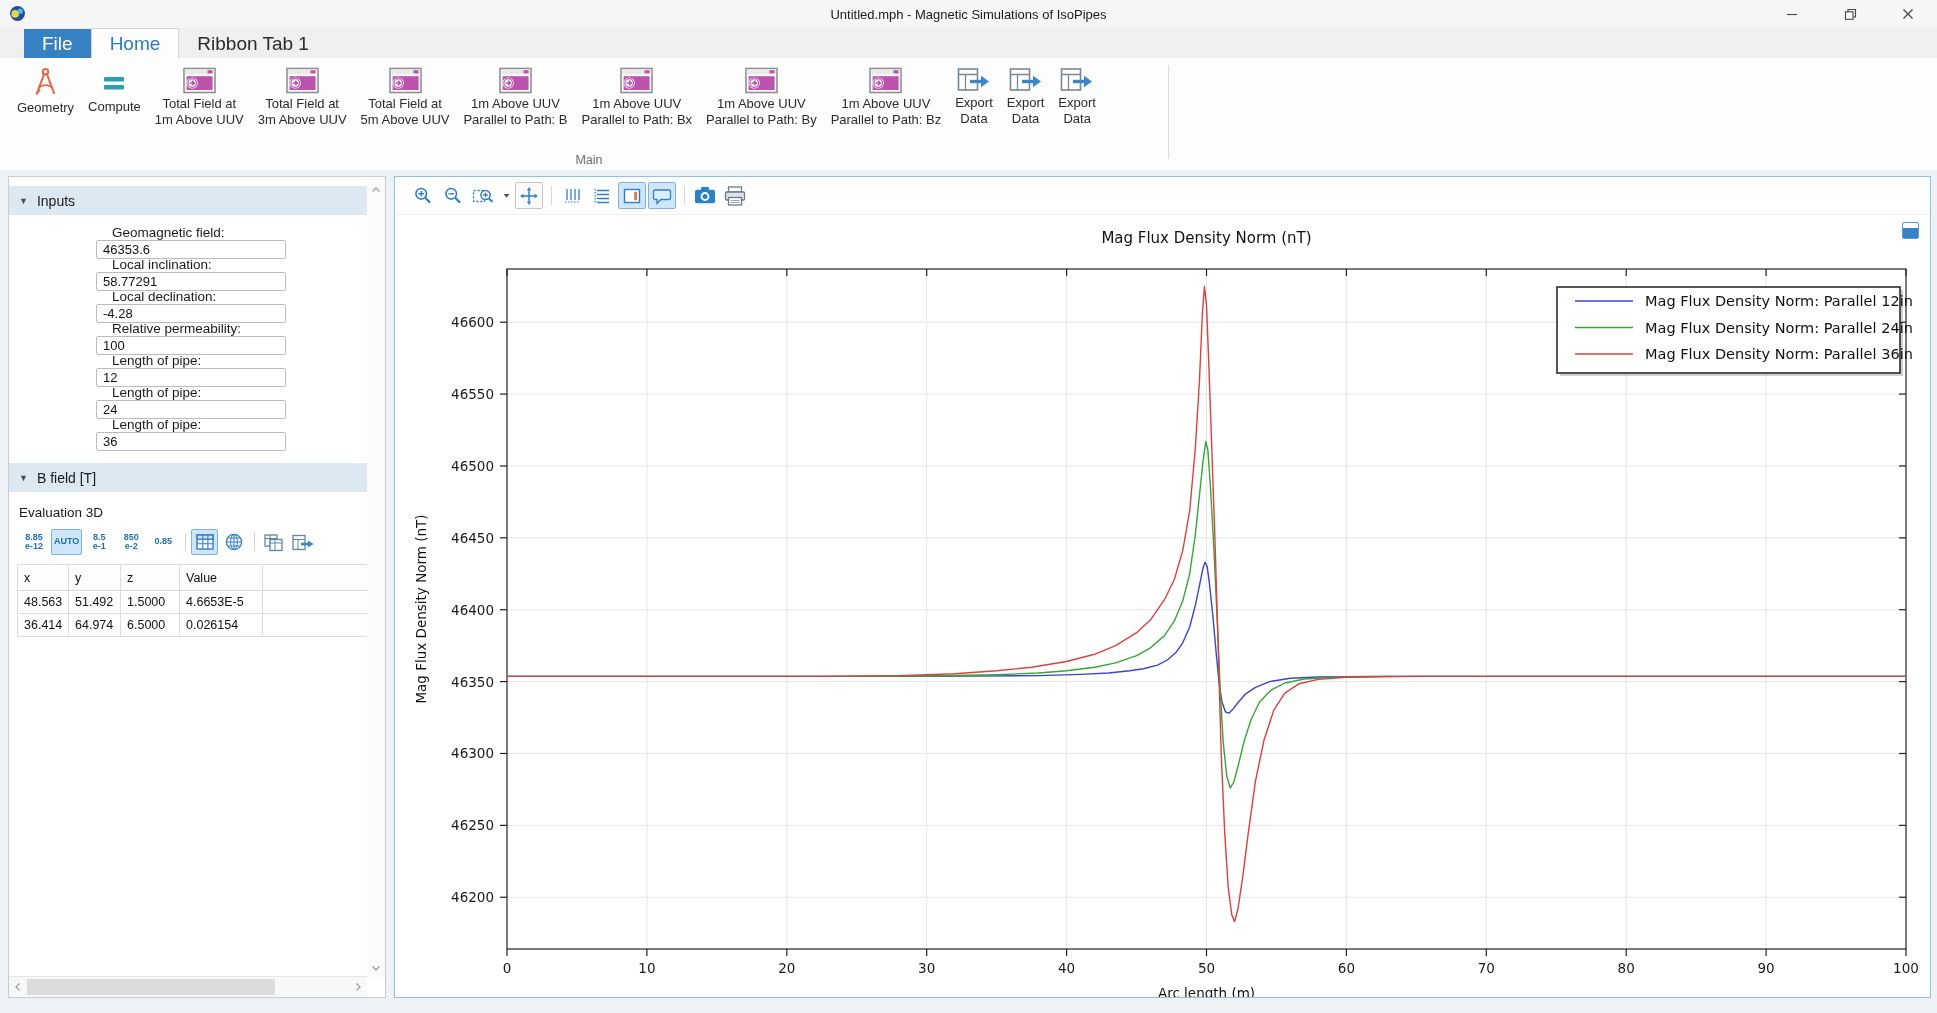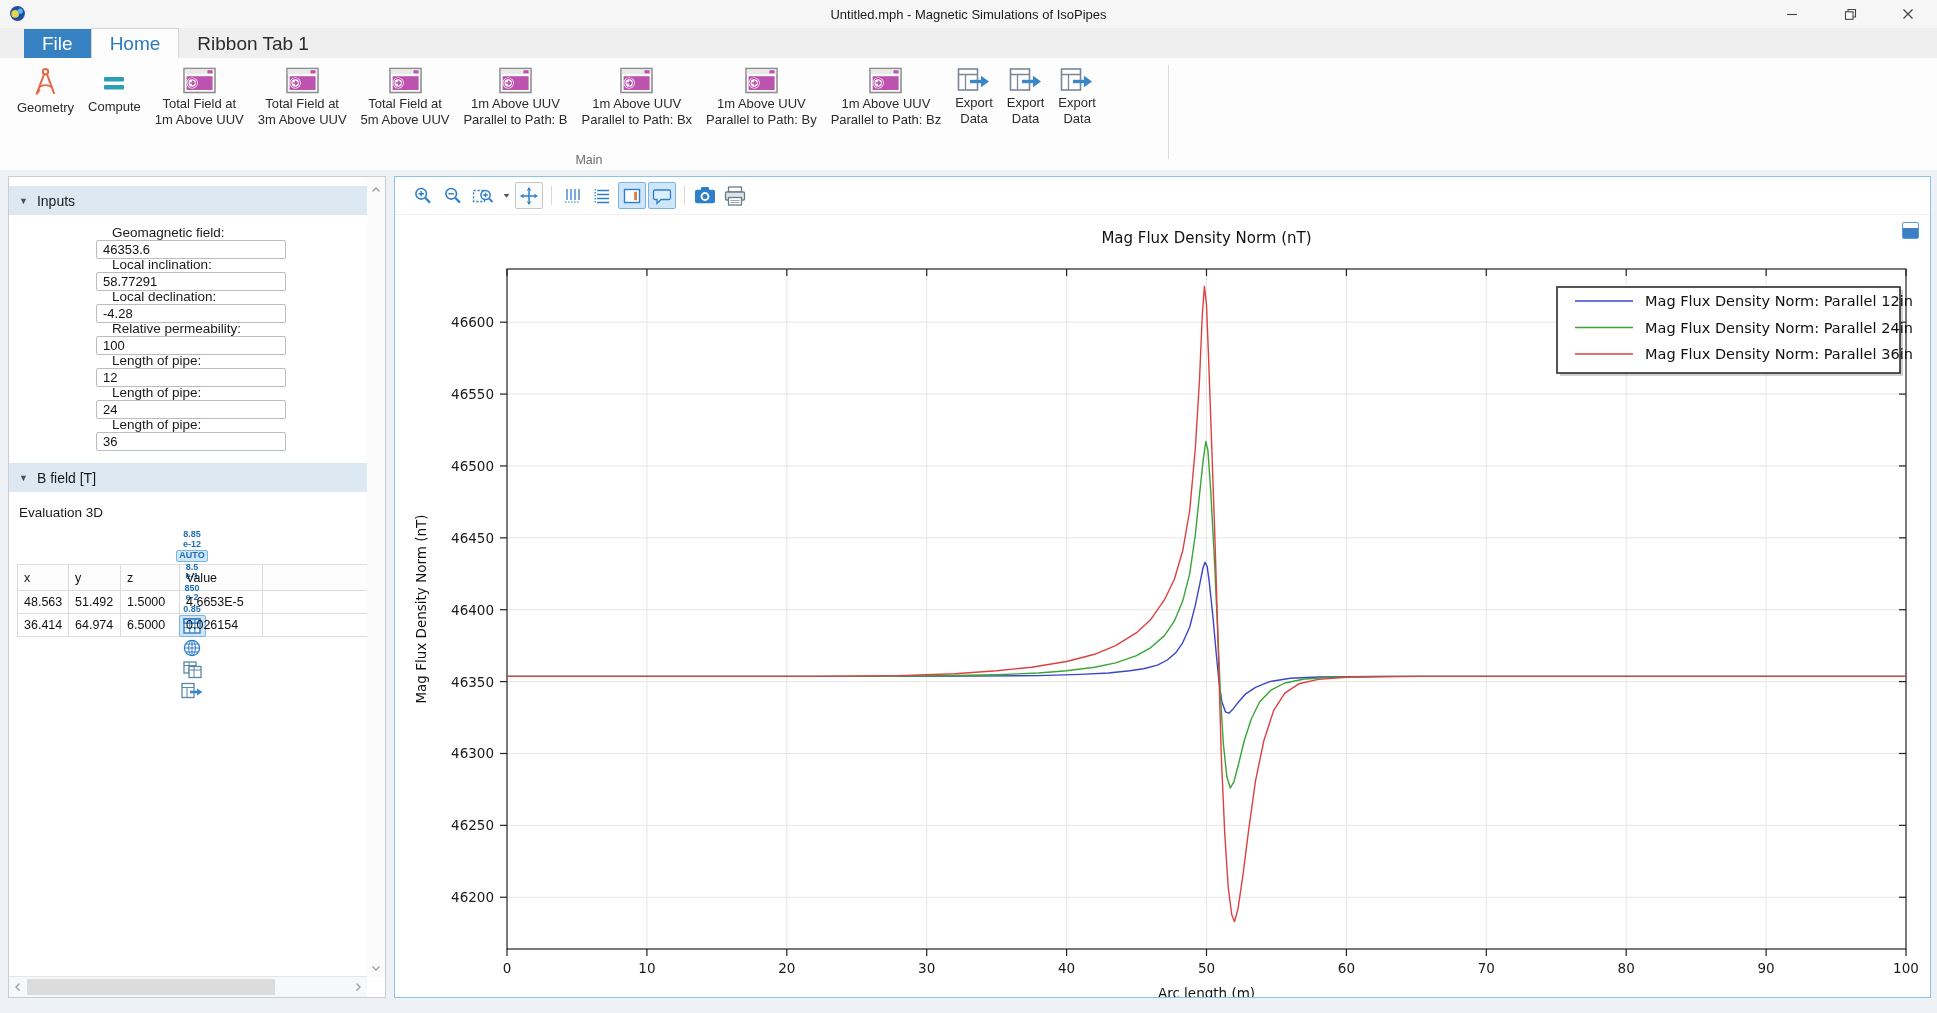--- a/index.html
+++ b/index.html
@@ -34,21 +34,21 @@
   .left-panel{position:absolute;left:8px;top:6px;width:378px;height:822px;background:#fff;border:1px solid #c9cdd2;box-sizing:border-box;}
   .panel-content{position:absolute;left:0;top:0;right:18px;bottom:20px;overflow:hidden;}
   .section-header{height:29px;background:#dce8f2;display:flex;align-items:center;font-size:14px;color:#1a1a1a;padding-left:10px;margin-top:9px;}
   .section-header .tri{font-size:9px;color:#44505a;margin-right:9px;}
   .input-rows{margin-top:10px;}
   .input-row{height:32px;display:flex;align-items:center;padding-left:10px;flex-direction:column;}
   .input-row label{width:162px;font-size:13.5px;color:#1a1a1a;}
   .input-row input{flex:1;margin-right:4px;height:20px;border:1px solid #b9bcc0;border-radius:2px;font-size:13px;font-family:"Liberation Sans",sans-serif;padding:1px 6px;color:#111;}
   .bfield-header{margin-top:14px;}
   .eval-label{margin:13px 0 0 10px;font-size:13.5px;color:#1a1a1a;}
-  .table-toolbar{margin:9px 0 0 10px;display:flex;align-items:center;height:26px;flex-direction:column;}
+  .table-toolbar{margin:9px 0 0 10px;display:flex;align-items:center;height:26px;}
   .fmt-btn{min-width:24px;padding:0 2px;height:24px;border:1px solid transparent;border-radius:2px;display:flex;flex-direction:column;align-items:center;justify-content:center;font-size:9px;line-height:9.5px;color:#1f6fb5;font-weight:bold;margin-right:2px;}
   .fmt-btn.active,.ticon-btn.active{background:#cfe5f8;border:1px solid #7db4e0;}
   .ticon-btn{width:25px;height:24px;border:1px solid transparent;border-radius:2px;display:flex;align-items:center;justify-content:center;margin-right:2px;}
   .tb-sep{width:1px;height:18px;background:#d2d2d2;margin:0 5px;}
   .result-table{margin:9px 0 0 8px;border-collapse:collapse;font-size:12.5px;color:#111;table-layout:fixed;width:350px;}
   .result-table th,.result-table td{border:1px solid #d9dde1;padding:0 0 0 6px;text-align:left;font-weight:normal;overflow:hidden;white-space:nowrap;}
   .result-table th{height:25px;background:#fdfdfd;}
   .result-table td{height:22px;}
 
   

